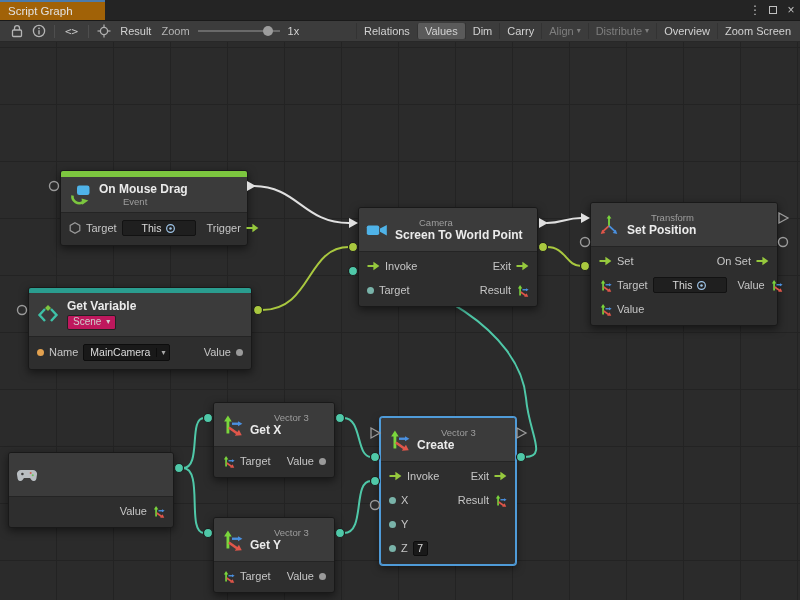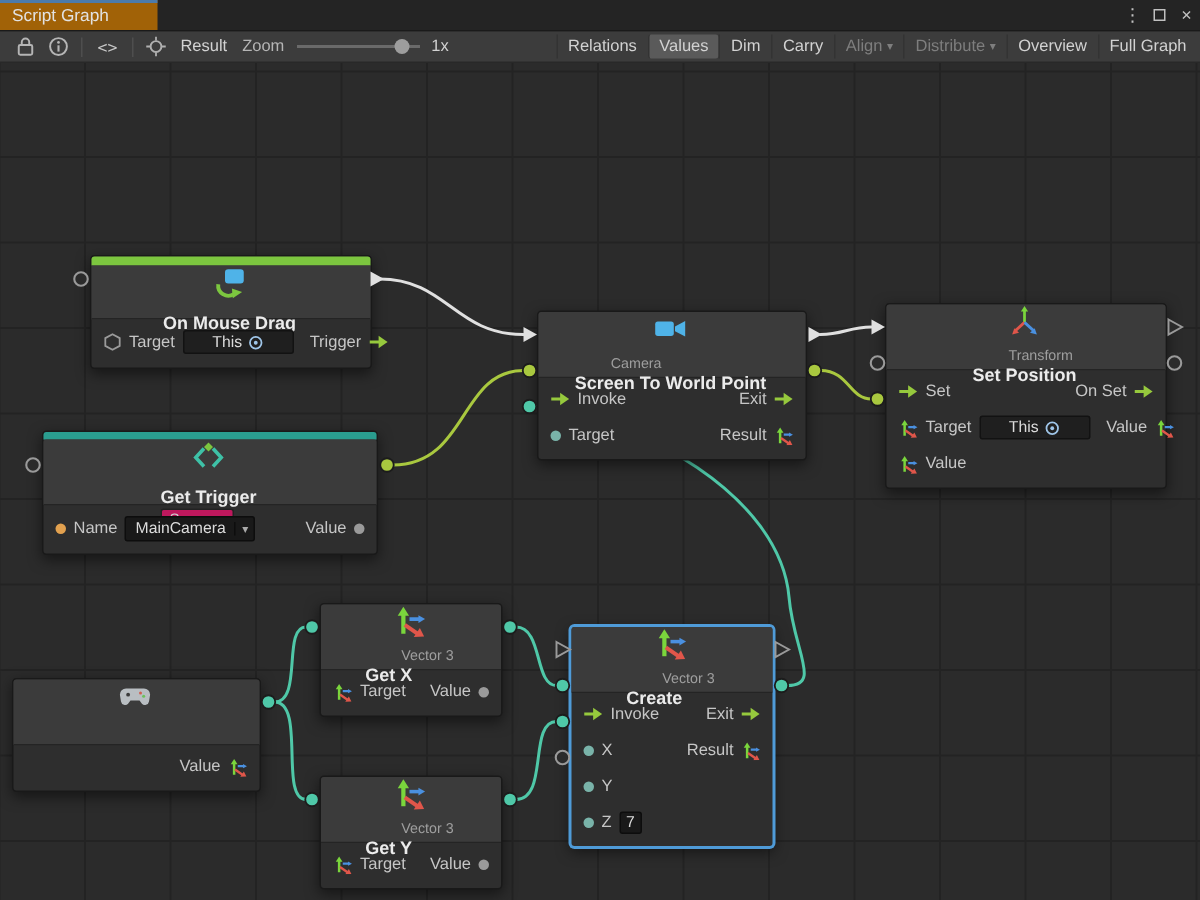--- a/index.html
+++ b/index.html
@@ -64,21 +64,21 @@
 
   
   .node{ position:absolute; background:#2e2e2e; border:1px solid #191919; border-radius:3px;
          box-shadow:0 3px 9px rgba(0,0,0,.5); z-index:2;}
   .node.selected{ border-color:var(--selection);
                   box-shadow:0 0 0 1px var(--selection), 0 3px 9px rgba(0,0,0,.5);}
   .node-accent{ height:6px; border-radius:2px 2px 0 0;}
   .node-accent.event{ background:var(--event-accent);}
   .node-accent.variable{ height:5px; background:var(--variable-accent);}
   .node-header{ display:flex; align-items:center; gap:7px; height:44px; padding:0 9px 0 7px;
-                background:#3b3b3b; border-bottom:1px solid #242424; border-radius:2px 2px 0 0;flex-direction:column;}
+                background:#3b3b3b; border-bottom:1px solid #242424; border-radius:2px 2px 0 0;}
   .node-header.short{ height:36px; border-radius:0;}
   .lines{ display:flex; flex-direction:column; line-height:1.18; min-width:0;}
   .cat{ font-size:9.5px; color:#9e9e9e;padding-left:24px;}
   .title{ font-size:12px; font-weight:600; color:#ebebeb; white-space:nowrap;}
   .icon24{ width:24px; height:24px; flex:none;}
   .icon22{ width:22px; height:22px; flex:none;}
   .rows{ padding:2px 0 4px;}
   .row{ height:24px; display:flex; align-items:center; gap:5px; padding:0 8px;
         font-size:11px; color:#c6c6c6; white-space:nowrap;}
   .row.tall{ height:26px;}
@@ -216,21 +216,21 @@
     <div class="tbtn">Carry</div>
     <div class="tbtn disabled">
       <span>Align</span>
       <span class="caret">▾</span>
     </div>
     <div class="tbtn disabled">
       <span>Distribute</span>
       <span class="caret">▾</span>
     </div>
     <div class="tbtn">Overview</div>
-    <div class="tbtn">Full Graph</div>
+    <div class="tbtn">Zoom Screen</div>
   </div>
 
   <div class="canvas">
 
     <svg class="layer wires" width="800" height="558" viewBox="0 0 800 558">
       <path class="wire flow" d="M253,144 C298,144 303,181 349,181"></path>
       <path class="wire flow" d="M547,181 C562,181 566,176 581,176"></path>
       <path class="wire obj" d="M262,268 C312,268 306,205 349,205"></path>
       <path class="wire obj" d="M547,205 C566,205 566,224 581,224"></path>
       <path class="wire vec" d="M357,229 C425,236 520,288 526,356 C529,392 548,415 525,415"></path>
@@ -272,21 +272,21 @@
       </div>
     </div>
 
     <div class="node" style="left:28px; top:245px; width:224px;">
       <div class="node-accent variable"></div>
       <div class="node-header">
         <svg class="icon24">
             <use href="#sym-variable"></use>
           </svg>
         <div class="lines">
-          <span class="title">Get Trigger</span>
+          <span class="title">Get Variable</span>
           <span class="mini-drop">
             <span>Scene</span>
             <span class="caret">▾</span>
           </span>
         </div>
       </div>
       <div class="rows">
         <div class="row tall">
           <span class="dot orange"></span>
           <span>Name</span>

